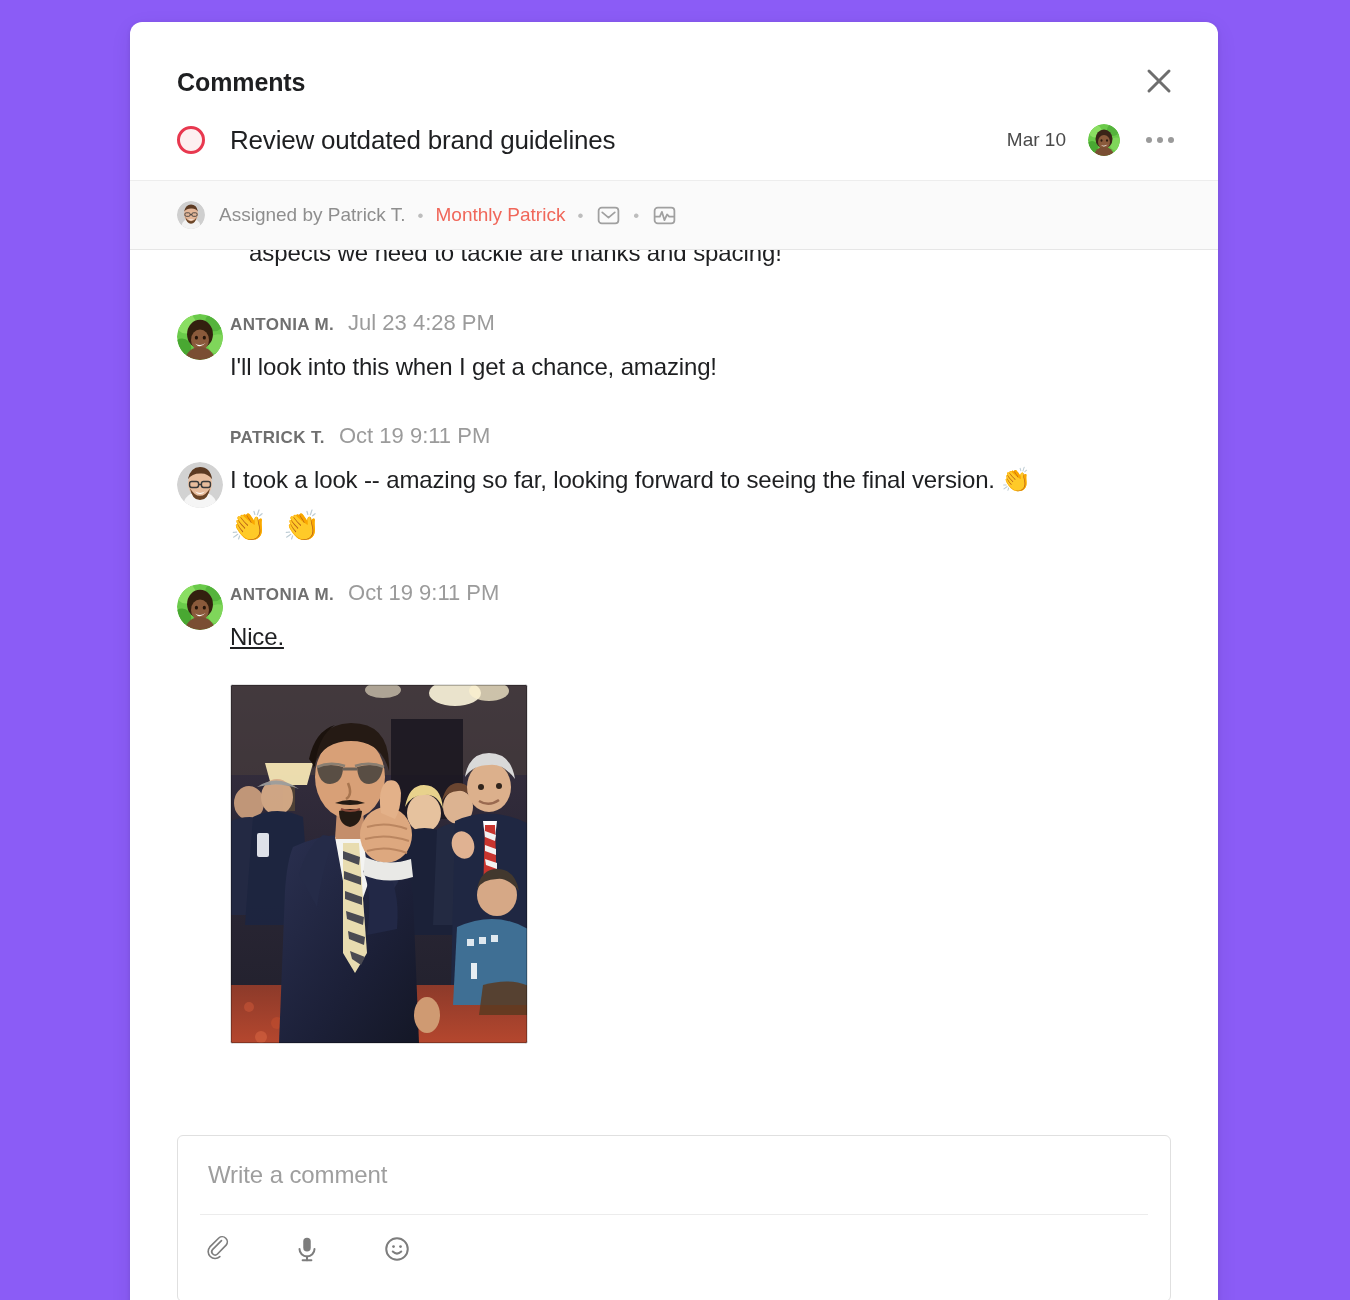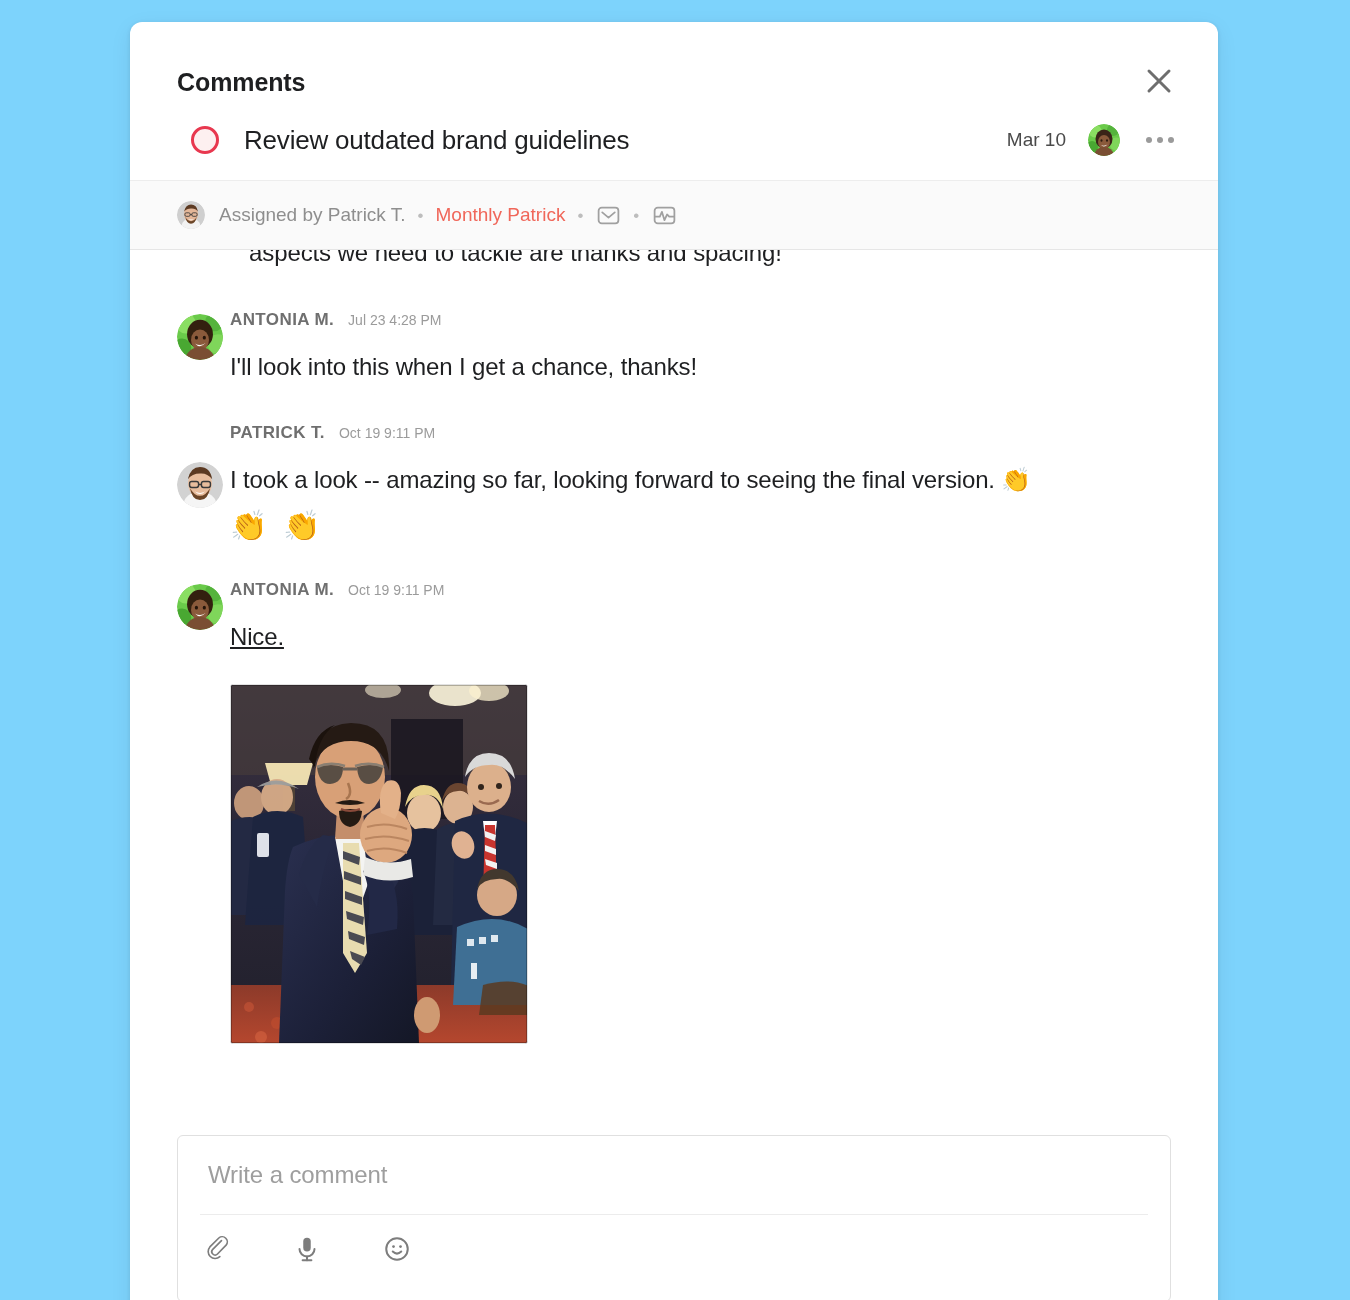--- a/index.html
+++ b/index.html
@@ -11,21 +11,21 @@
     font-family: "Liberation Sans", sans-serif;
     -webkit-font-smoothing: antialiased;
     overflow: hidden;
   }
 
   
   .page {
     position: relative;
     width: 1350px;
     height: 1300px;
-    background: #7dd3fc;
+    background: #8b5cf6;
   }
 
   
   .card {
     position: absolute;
     left: 130px;
     top: 22px;
     width: 1088px;
     height: 1300px;
     background: #ffffff;
@@ -61,21 +61,21 @@
     border-radius: 5px;
   }
   .close-btn svg { display:block; }
 
   
   .task-row {
     position: relative;
     height: 80px;
     display: flex;
     align-items: center;
-    padding: 0 40px 0 61px;
+    padding: 0 40px 0 47px;
   }
   .task-circle {
     width: 28px;
     height: 28px;
     border-radius: 50%;
     border: 3px solid #e8384f;
     background: #fdf0f0;
     flex: 0 0 auto;
     cursor: pointer;
     box-sizing: border-box;
@@ -197,21 +197,21 @@
     height: 26px;
   }
   .comment-author {
     font-size: 17px;
     font-weight: bold;
     color: #6f6f6f;
     letter-spacing: 0.4px;
     text-transform: uppercase;
   }
   .comment-time {
-    font-size: 14px;
+    font-size: 22px;
     color: #9b9b9b;
   }
   .comment-text {
     margin-top: 14px;
     font-size: 24px;
     line-height: 1.45;
     color: #1e1f21;
     letter-spacing: -0.15px;
     word-wrap: break-word;
   }
@@ -411,21 +411,21 @@
               <ellipse cx="38" cy="33" rx="2.2" ry="2.6" fill="#241409"></ellipse>
               <path d="M25 41 Q32 49 40 40 Q33 46 25 41Z" fill="#ffffff"></path>
             </g>
           </svg>
         </span>
         <div class="comment-body">
           <div class="comment-meta">
             <span class="comment-author">ANTONIA M.</span>
             <span class="comment-time">Jul 23 4:28 PM</span>
           </div>
-          <div class="comment-text">I'll look into this when I get a chance, thanks!</div>
+          <div class="comment-text">I'll look into this when I get a chance, amazing!</div>
         </div>
       </div>
 
       <div class="comment" style="margin-top:38px;align-items:center;">
         <span class="avatar" style="width:46px;height:46px;">
           <svg width="46" height="46" viewBox="0 0 64 64">
             <defs>
                 <clipPath id="cp1">
                   <circle cx="32" cy="32" r="32"></circle>
                 </clipPath>

